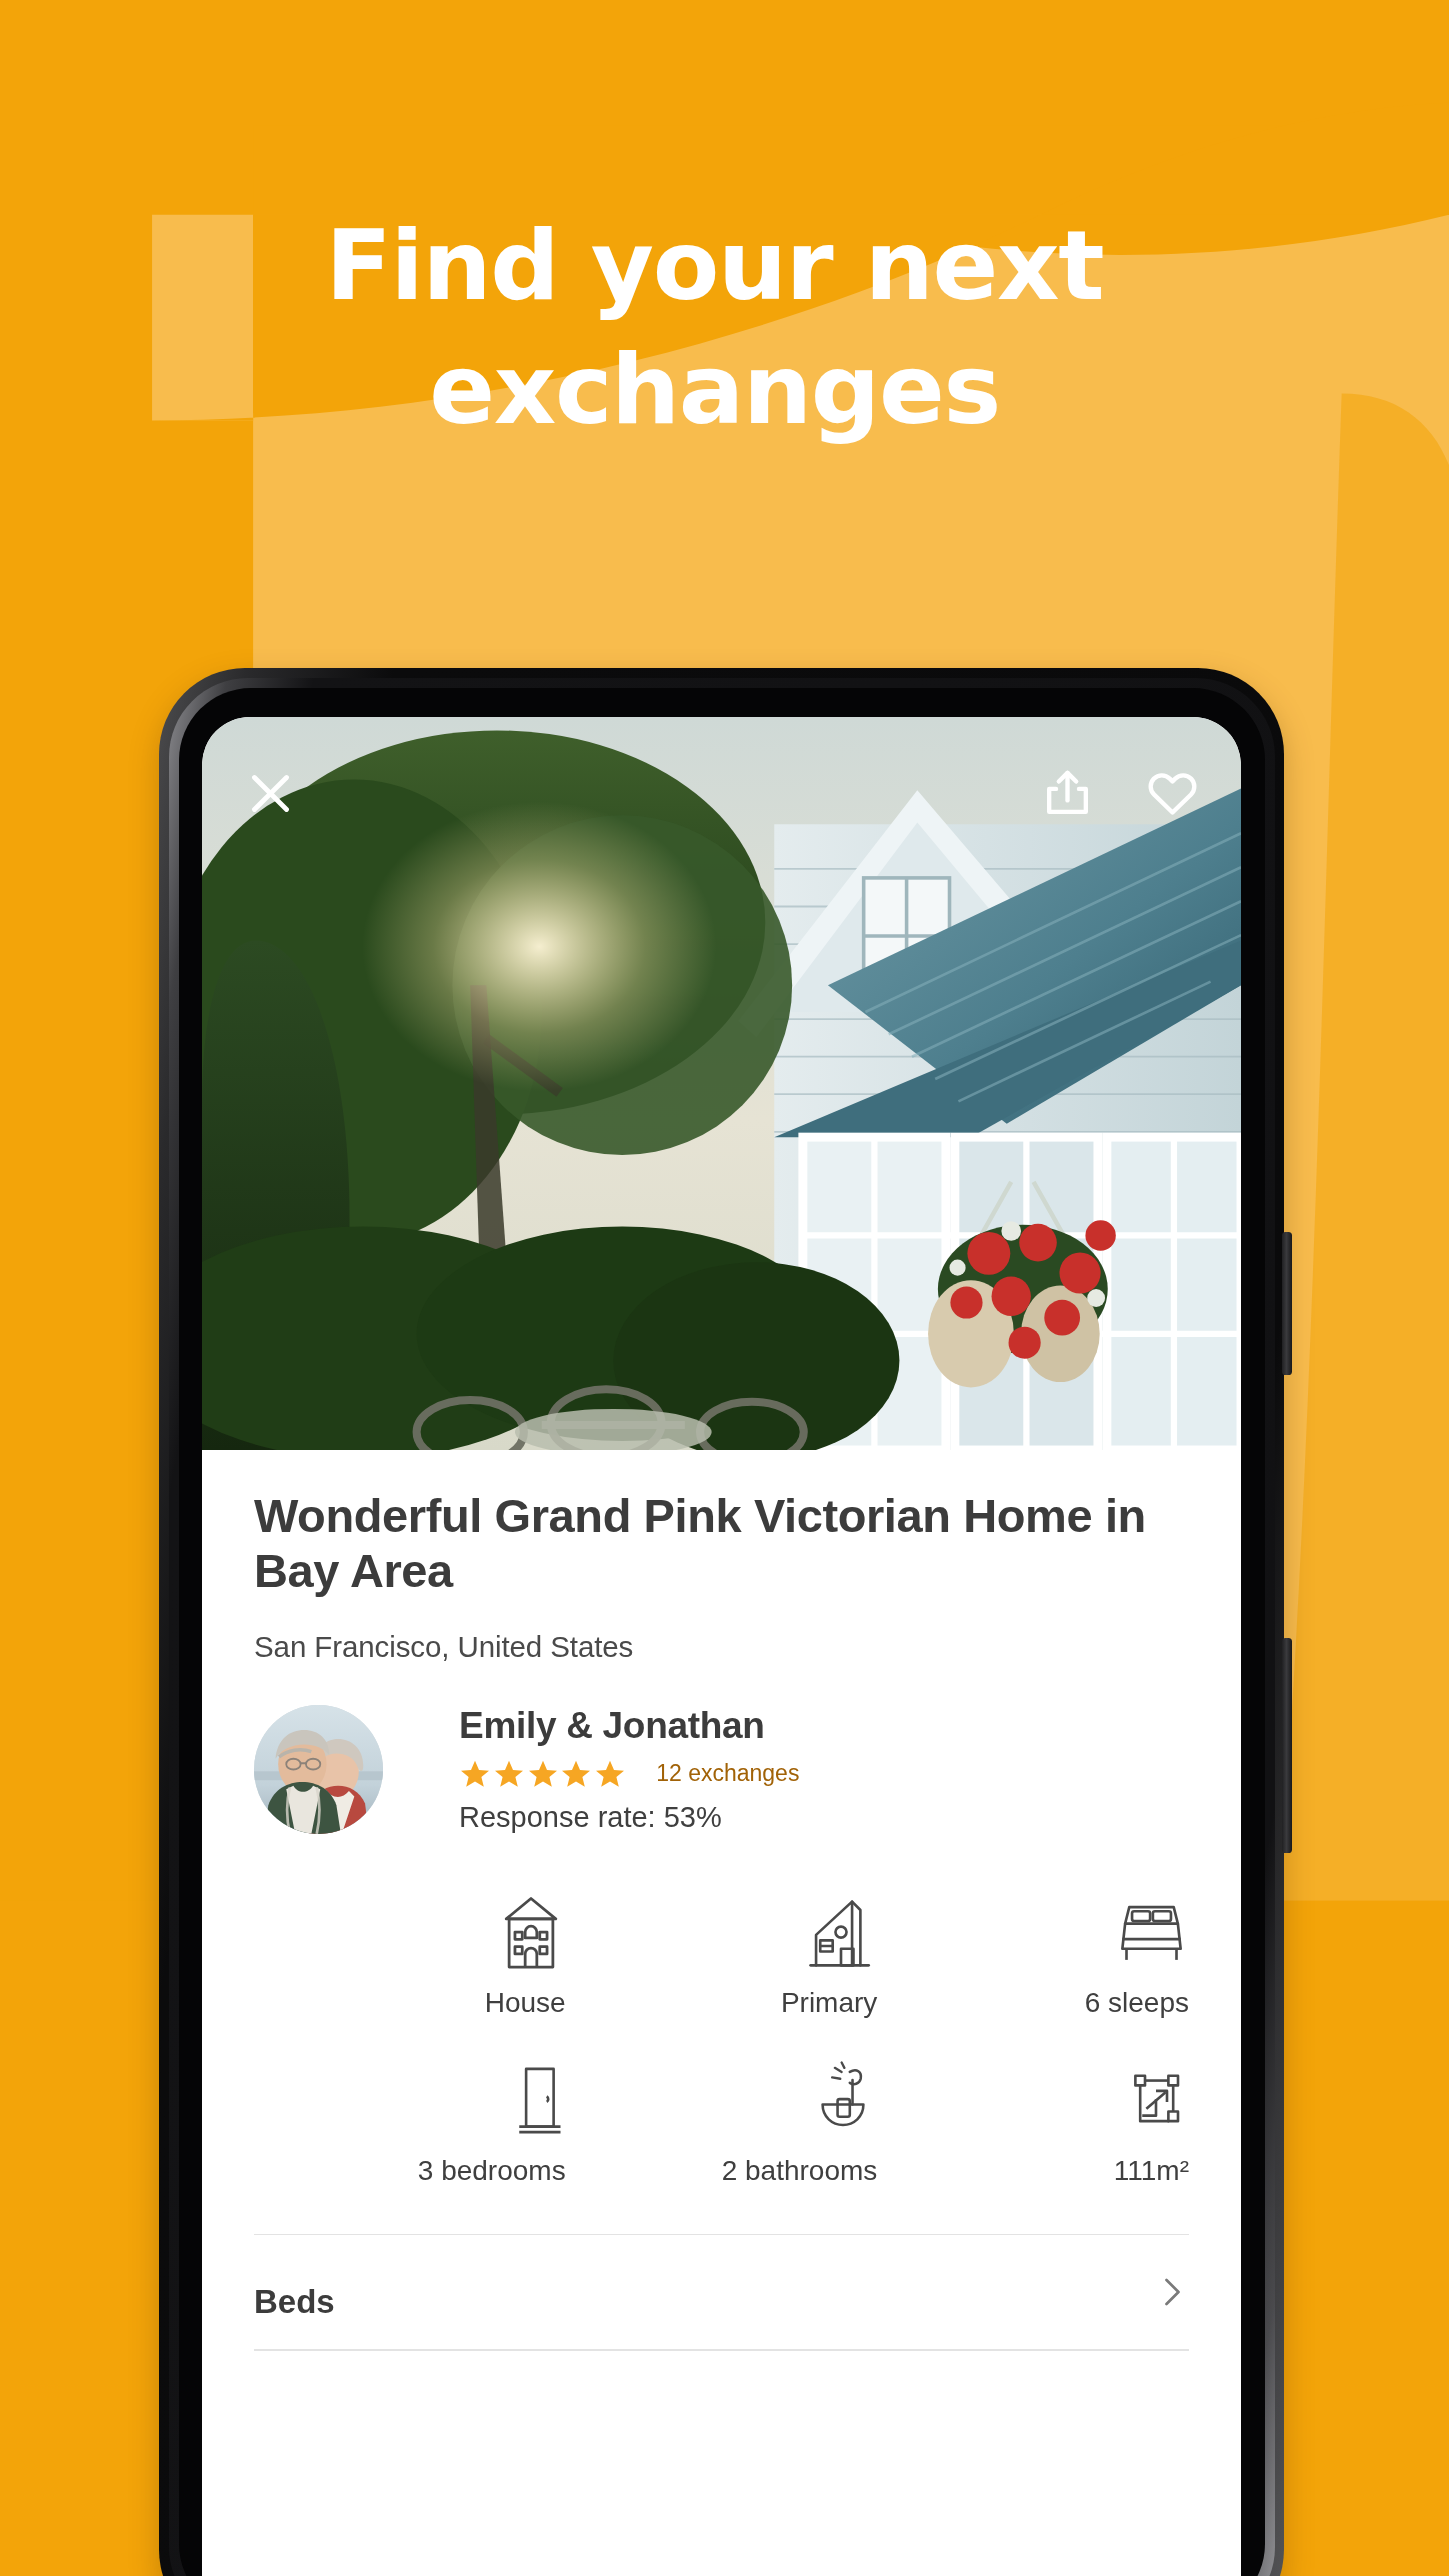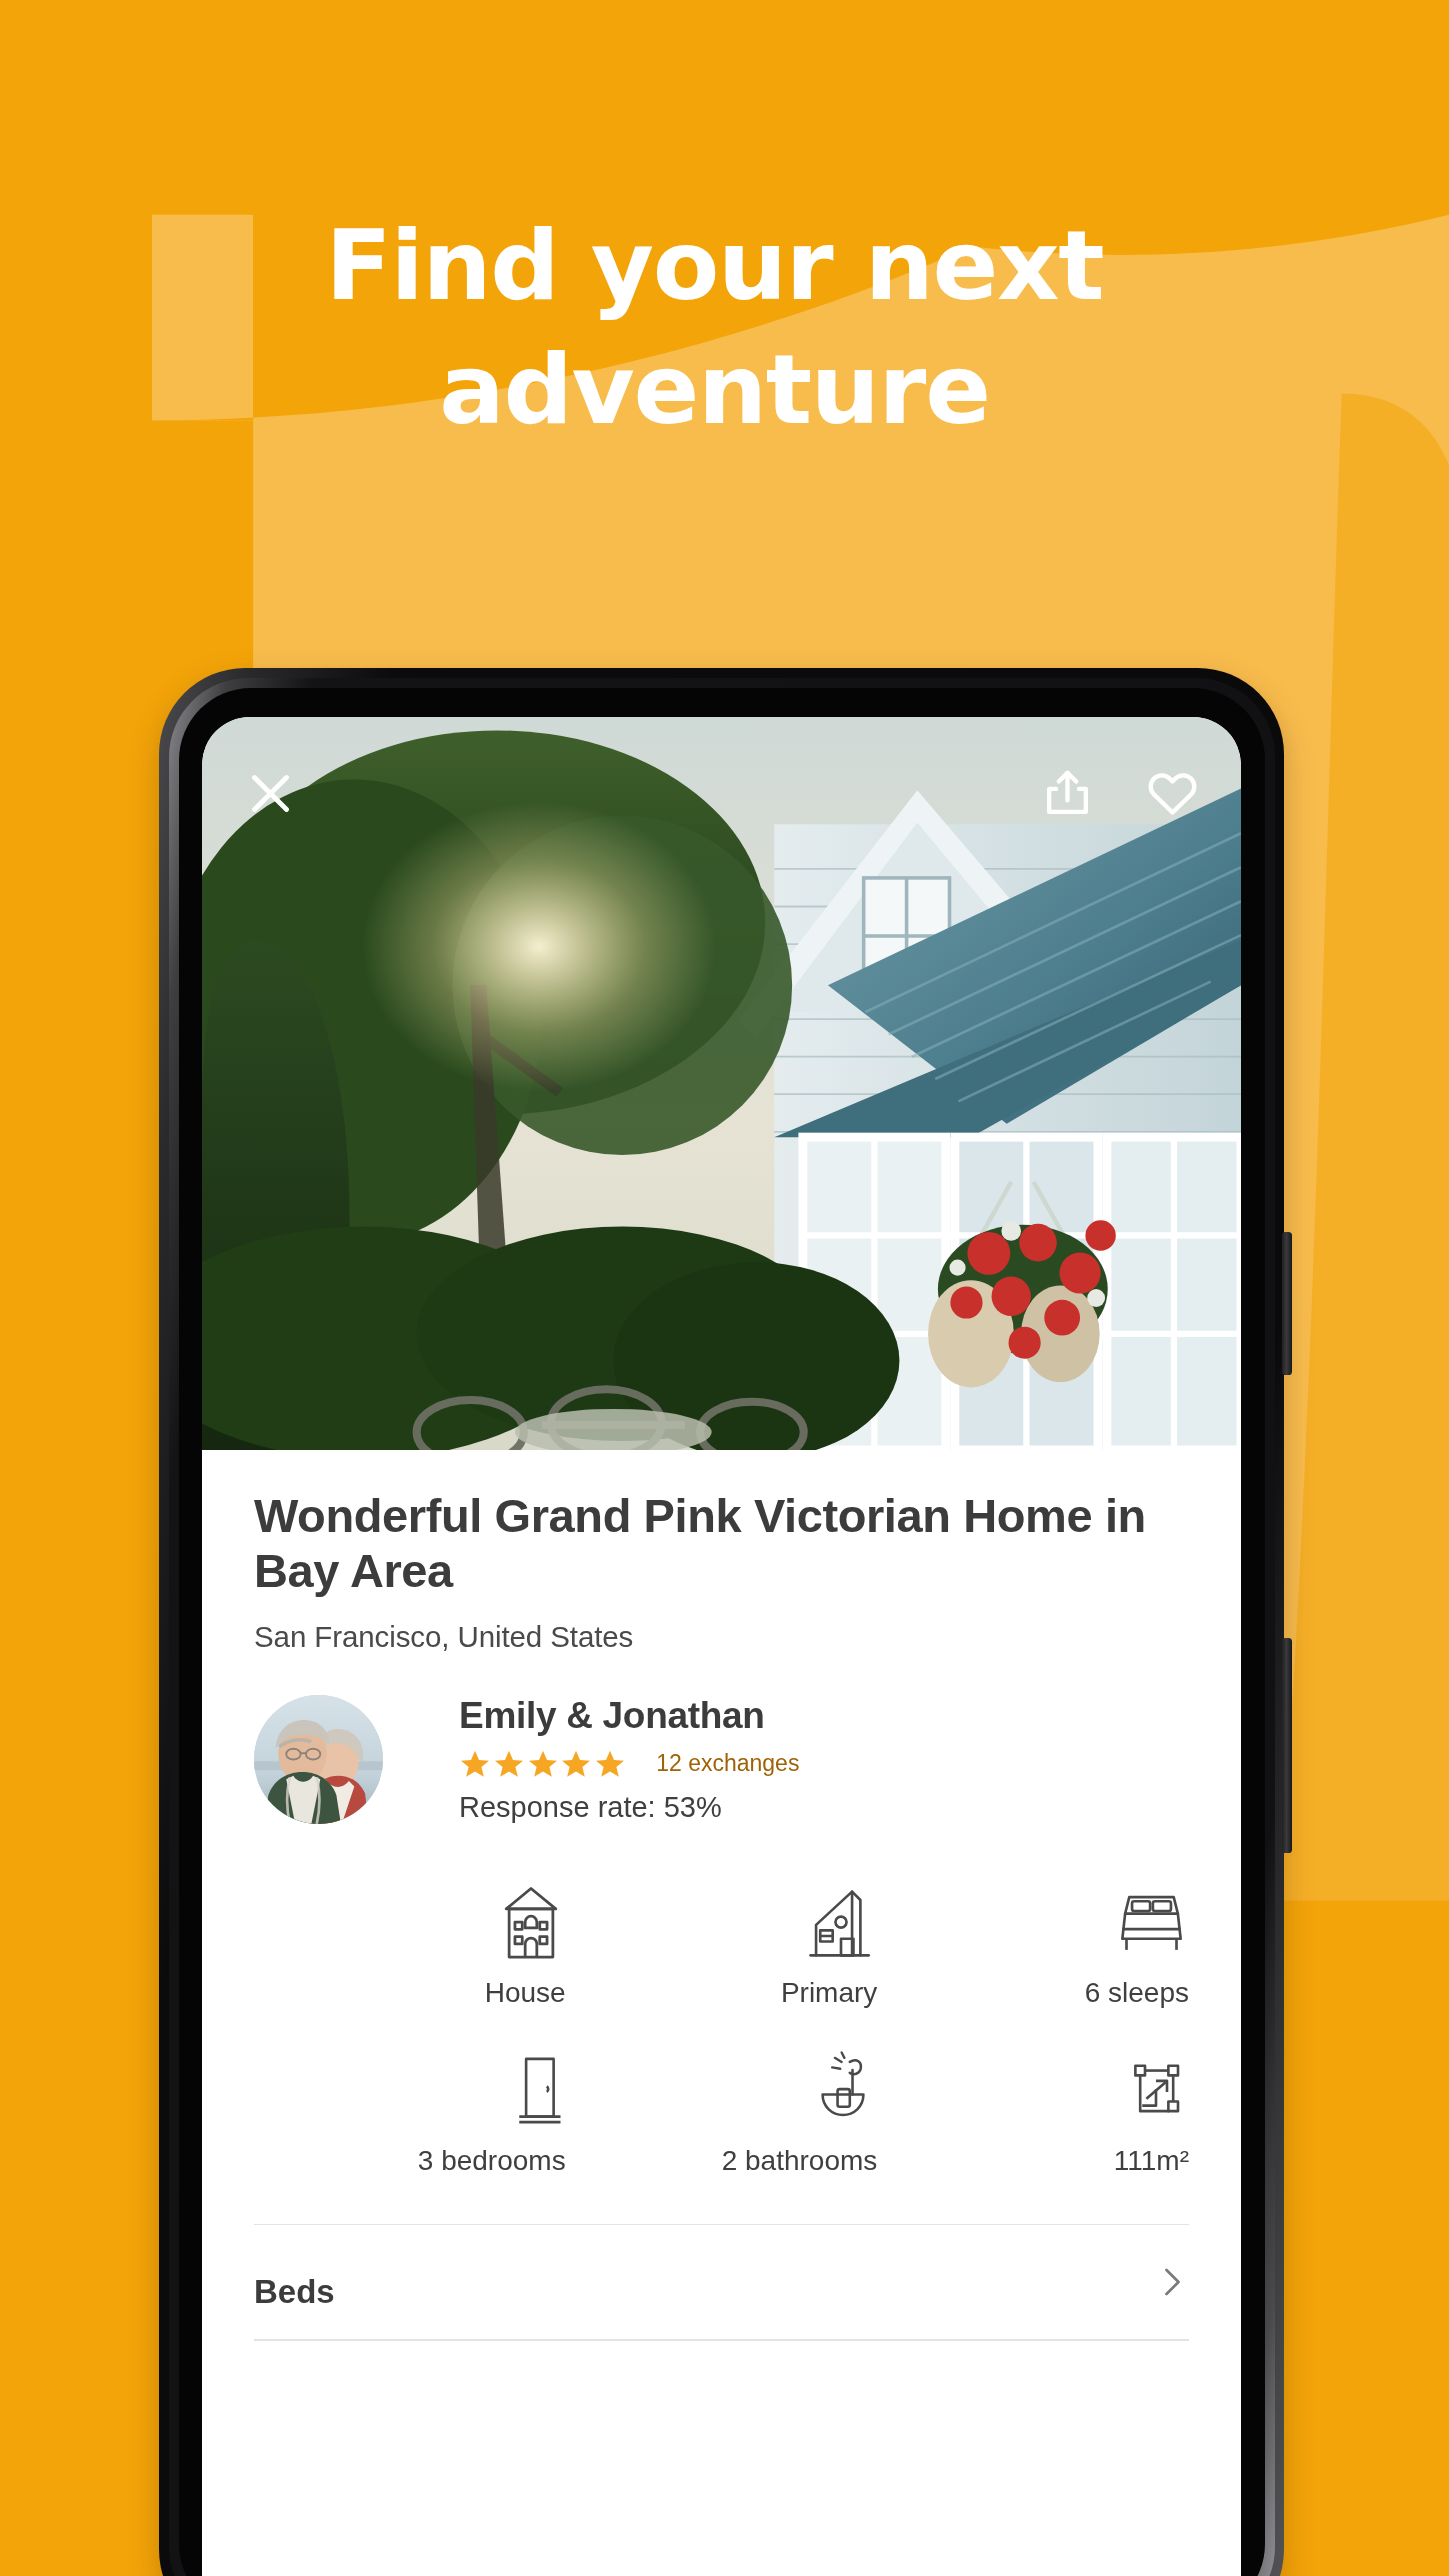--- a/index.html
+++ b/index.html
@@ -92,21 +92,21 @@
   .sheet{
     position:absolute; left:0; top:733px; width:1039px; height:1163px;
     background:#ffffff;
     padding:39px 52px 0 52px;
   }
   .title{
     font-size:47px; font-weight:bold; color:#3c3c3c;
     line-height:1.17; letter-spacing:-0.4px;
   }
   .subtitle{
-    margin-top:21px;
+    margin-top:31px;
     font-size:29.5px; color:#4a4a4a; letter-spacing:-0.1px;
   }
 
   
   .host{ display:flex; align-items:center; margin-top:41px;gap:44px; }
   .avatar{
     width:129px; height:129px; border-radius:50%;
     overflow:hidden; flex:0 0 129px; background:#cfd8dd;
   }
   .avatar svg{ display:block; width:129px; height:129px; }
@@ -157,21 +157,21 @@
     <path d="M 170 470 C 480 470 840 400 1180 232 C 1350 150 1500 120 1620 115
              L 1620 240 L 283 240 L 283 470 Z" fill="#F3A409"></path>
     <path d="M 1500 440 C 1560 440 1600 470 1620 520 L 1620 2125 L 1430 2125
              C 1470 1600 1480 1000 1500 440 Z" fill="#F3A409" opacity="0.55"></path>
     <rect x="0" y="2125" width="1620" height="755" fill="#F3A409"></rect>
   </svg>
 </div>
 
 <div id="headline">
   <span class="l1">Find your next</span>
-  <span class="l2">adventure</span>
+  <span class="l2">exchanges</span>
 </div>
 
 <div id="phone">
   <div class="phone-outer"></div>
   <div class="phone-mid"></div>
   <div class="phone-inner"></div>
   <div class="side-btn b1"></div>
   <div class="side-btn b2"></div>
 
   <div class="screen">

